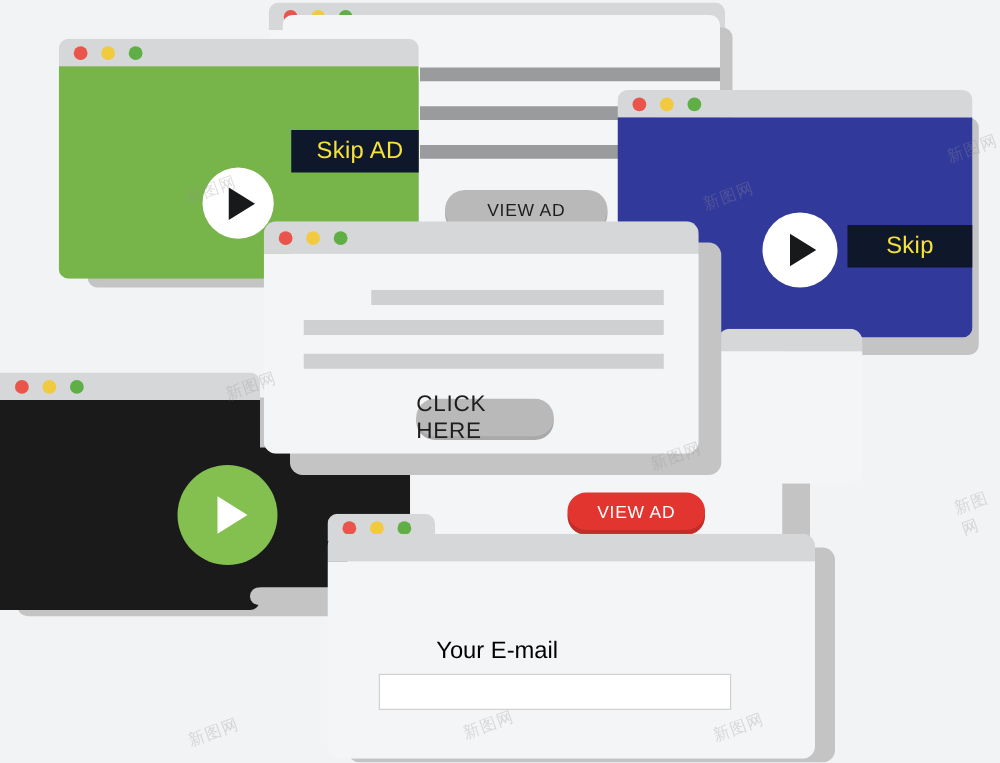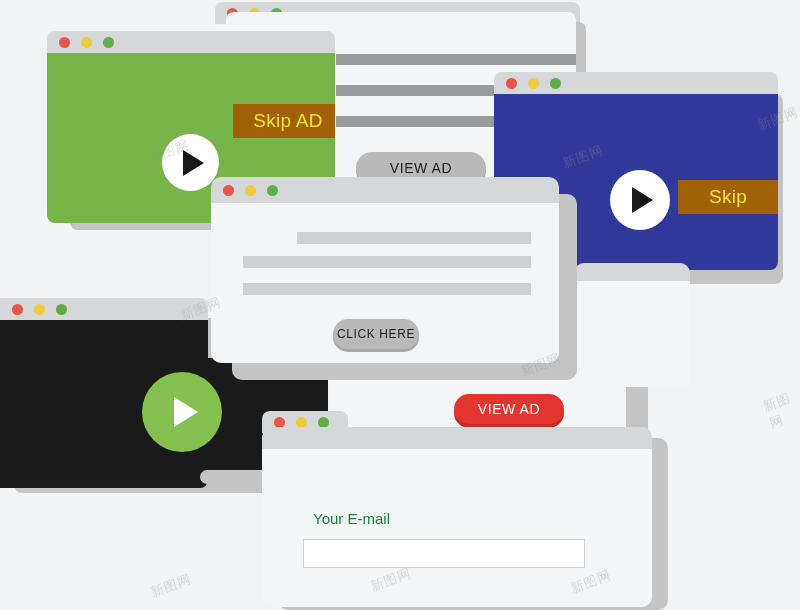--- a/index.html
+++ b/index.html
@@ -26,39 +26,39 @@
   .body-light{position:absolute;left:0;top:22px;right:0;bottom:0;background:#f4f5f7;}
   .body-green{position:absolute;left:0;top:22px;right:0;bottom:0;background:#77b44a;}
   .body-blue{position:absolute;left:0;top:22px;right:0;bottom:0;background:#31399b;}
   .body-dark{position:absolute;left:0;top:22px;right:0;bottom:0;background:#1a1a1a;}
 
   
   .line{position:absolute;background:#cfd0d1;}
   .line.dark{background:#9a9b9d;}
 
   
-  .badge{position:absolute;background:#a16207;color:#f5e23a;display:flex;
+  .badge{position:absolute;background:#0f172a;color:#f5e23a;display:flex;
          align-items:center;justify-content:center;letter-spacing:.3px;}
 
   
   .playcircle{position:absolute;border-radius:50%;display:flex;align-items:center;justify-content:center;}
   .playcircle.white{background:#ffffff;}
   .playcircle.greenc{background:#84c04f;}
   .tri{width:0;height:0;border-style:solid;}
   .tri.black{border-width:13px 0 13px 21px;border-color:transparent transparent transparent #18191a;}
   .tri.white{border-width:15px 0 15px 24px;border-color:transparent transparent transparent #ffffff;}
 
   
   .btn{position:absolute;display:flex;align-items:center;justify-content:center;
        border-radius:18px;font-size:14px;letter-spacing:.6px;}
   .btn-gray{background:#b9b9b9;color:#1d1d1d;box-shadow:0 3px 0 #a9a9a9;}
   .btn-red{background:#e23530;color:#ffffff;box-shadow:0 4px 0 #c32c28;}
 
   
-  .formlabel{position:absolute;font-size:15px;color:#15803d;}
+  .formlabel{position:absolute;font-size:19px;color:#000000;margin-left:36px;}
   .textfield{position:absolute;background:#ffffff;border:1px solid #d0d1d3;}
 
   
   .wm{position:absolute;color:rgba(150,150,150,.30);font-size:13px;
       transform:rotate(-20deg);pointer-events:none;user-select:none;
       font-family:"DejaVu Sans", sans-serif;letter-spacing:1px;}
 </style>
 </head>
 <body>
 
@@ -176,21 +176,21 @@
         <span class="dot red"></span>
         <span class="dot yellow"></span>
         <span class="dot green"></span>
       </div>
     </div>
     <div class="body-light" style="top:26px;">
       <div class="line" style="left:86px;top:29px;width:234px;height:12px;"></div>
       <div class="line" style="left:32px;top:53px;width:288px;height:12px;"></div>
       <div class="line" style="left:32px;top:80px;width:288px;height:12px;"></div>
     </div>
-    <div class="btn btn-gray" style="left:122px;top:142px;width:86px;height:30px;font-size:12px;">
+    <div class="btn btn-gray" style="left:122px;top:142px;width:110px;height:30px;font-size:18px;">
       <span>CLICK HERE</span>
     </div>
   </div>
 
   <div class="shadow" style="left:278px;top:438px;width:390px;height:172px;border-radius:10px;"></div>
   <div class="win" style="left:262px;top:427px;width:390px;height:180px;border-radius:10px;">
     <div class="titlebar" style="height:22px;"></div>
     <div class="body-light" style="top:22px;"></div>
     <div class="formlabel" style="left:51px;top:83px;">Your E-mail</div>
     <div class="textfield" style="left:41px;top:112px;width:280px;height:27px;" title=""></div>

